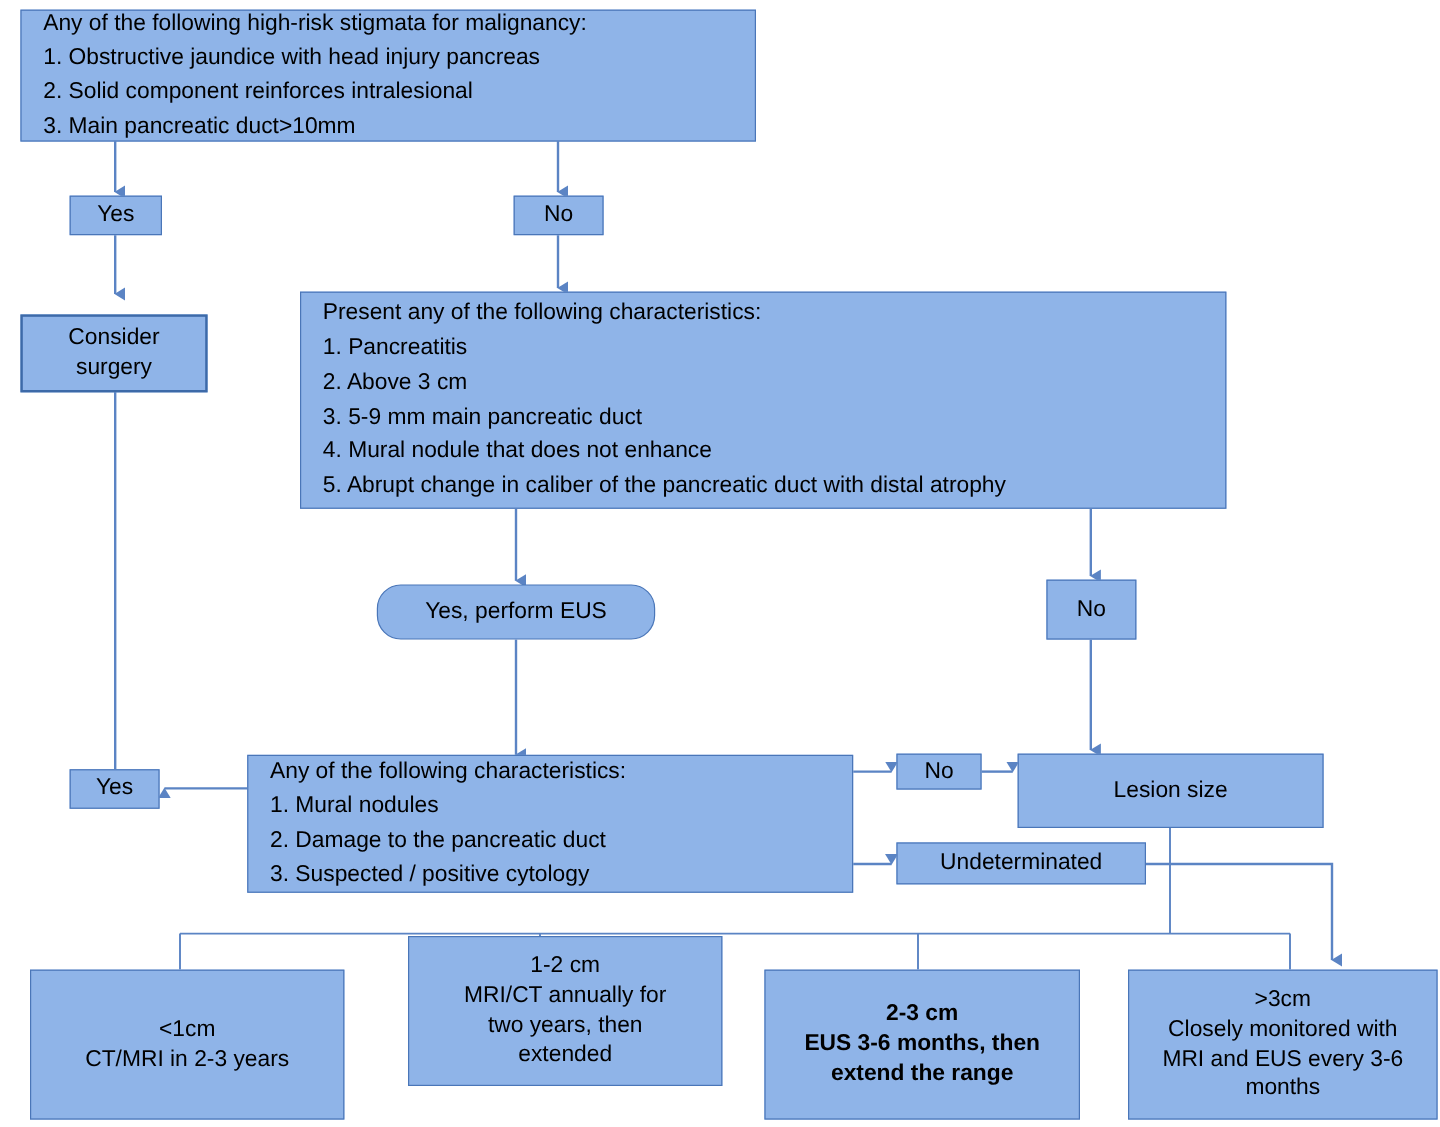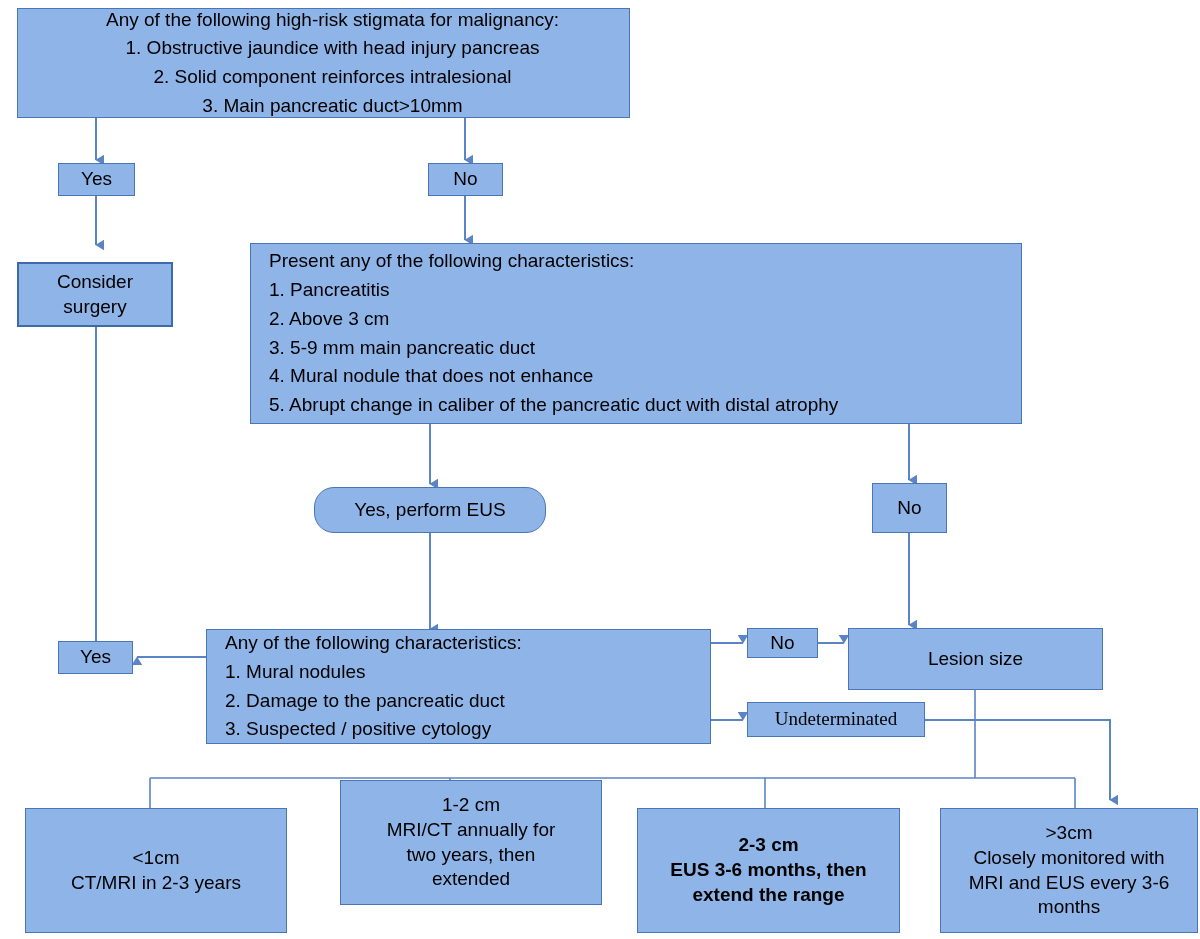--- a/index.html
+++ b/index.html
@@ -112,21 +112,21 @@
 
       <path d="M150,778 L150,808"></path>
       <path d="M450,778 L450,808"></path>
       <path d="M765,778 L765,808"></path>
       <path d="M1075,778 L1075,808"></path>
 
       <path d="M925,720 L1110,720 L1110,800" marker-end="url(#arrowDown)" stroke-width="2"></path>
     </g>
   </svg>
 
-  <div class="node left" style="left:17px; top:8px; width:613px; height:110px;align-items:center;">
+  <div class="node left" style="left:17px; top:8px; width:613px; height:110px;">
     <span class="ln">Any of the following high-risk stigmata for malignancy:</span>
     <span class="ln">1. Obstructive jaundice with head injury pancreas</span>
     <span class="ln">2. Solid component reinforces intralesional</span>
     <span class="ln">3. Main pancreatic duct&gt;10mm</span>
   </div>
 
   <div class="node center" style="left:58px; top:163px; width:77px; height:33px;">
     <span class="ln">Yes</span>
   </div>
 
@@ -168,21 +168,21 @@
   </div>
 
   <div class="node center" style="left:747px; top:628px; width:71px; height:30px;">
     <span class="ln">No</span>
   </div>
 
   <div class="node center" style="left:848px; top:628px; width:255px; height:62px;">
     <span class="ln">Lesion size</span>
   </div>
 
-  <div class="node center" style="left:747px; top:702px; width:178px; height:35px;font-family:Liberation Serif, serif;">
+  <div class="node center" style="left:747px; top:702px; width:208px; height:35px;">
     <span class="ln">Undeterminated</span>
   </div>
 
   <div class="node center" style="left:25px; top:808px; width:262px; height:125px;">
     <span class="ln">&lt;1cm</span>
     <span class="ln">CT/MRI in 2-3 years</span>
   </div>
 
   <div class="node center" style="left:320px; top:780px; width:262px; height:125px;margin-left:20px;">
     <span class="ln">1-2 cm</span>

